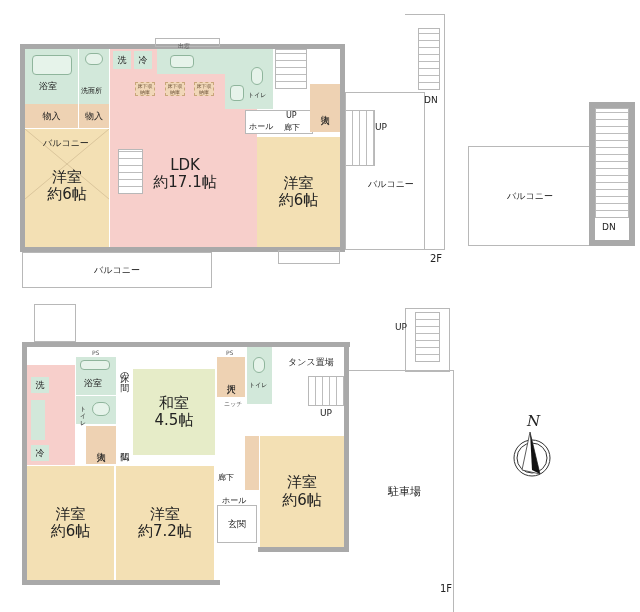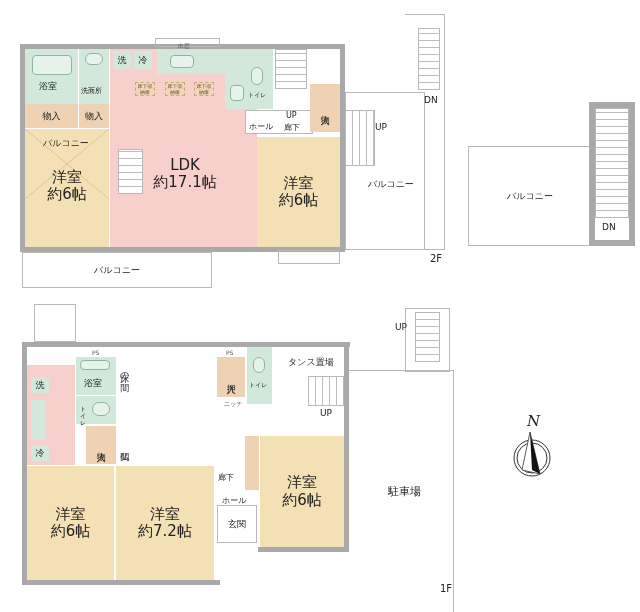--- a/index.html
+++ b/index.html
@@ -166,20 +166,24 @@
       <span style="writing-mode:vertical-rl;">物入</span>
     </div>
 
   <div class="abs white room lbl-s" style="left:117px;top:47px;width:15px;height:48px;">
       <span style="writing-mode:vertical-rl;">床の間</span>
     </div>
   <div class="abs white room lbl-s" style="left:117px;top:126px;width:15px;height:38px;">
       <span style="writing-mode:vertical-rl;">仏間</span>
     </div>
 
+  <div class="abs tatami room lbl-l" style="left:133px;top:69px;width:82px;height:86px;">
+    <span>和室</span>
+    <span>4.5帖</span>
+  </div>
 
   <span class="abs lbl-xs" style="left:226px;top:49px;">PS</span>
   <div class="abs tan room lbl-s" style="left:217px;top:57px;width:28px;height:40px;">
       <span style="writing-mode:vertical-rl;">押入</span>
     </div>
   <span class="abs lbl-xs" style="left:224px;top:100px;">ニッチ</span>
 
   <div class="abs mint" style="left:247px;top:47px;width:25px;height:57px;">
     <div class="abs fix" style="left:6px;top:10px;width:12px;height:16px;border-radius:6px;"></div>
     <span class="abs lbl-xs" style="left:2px;top:34px;color:#222;">トイレ</span>

